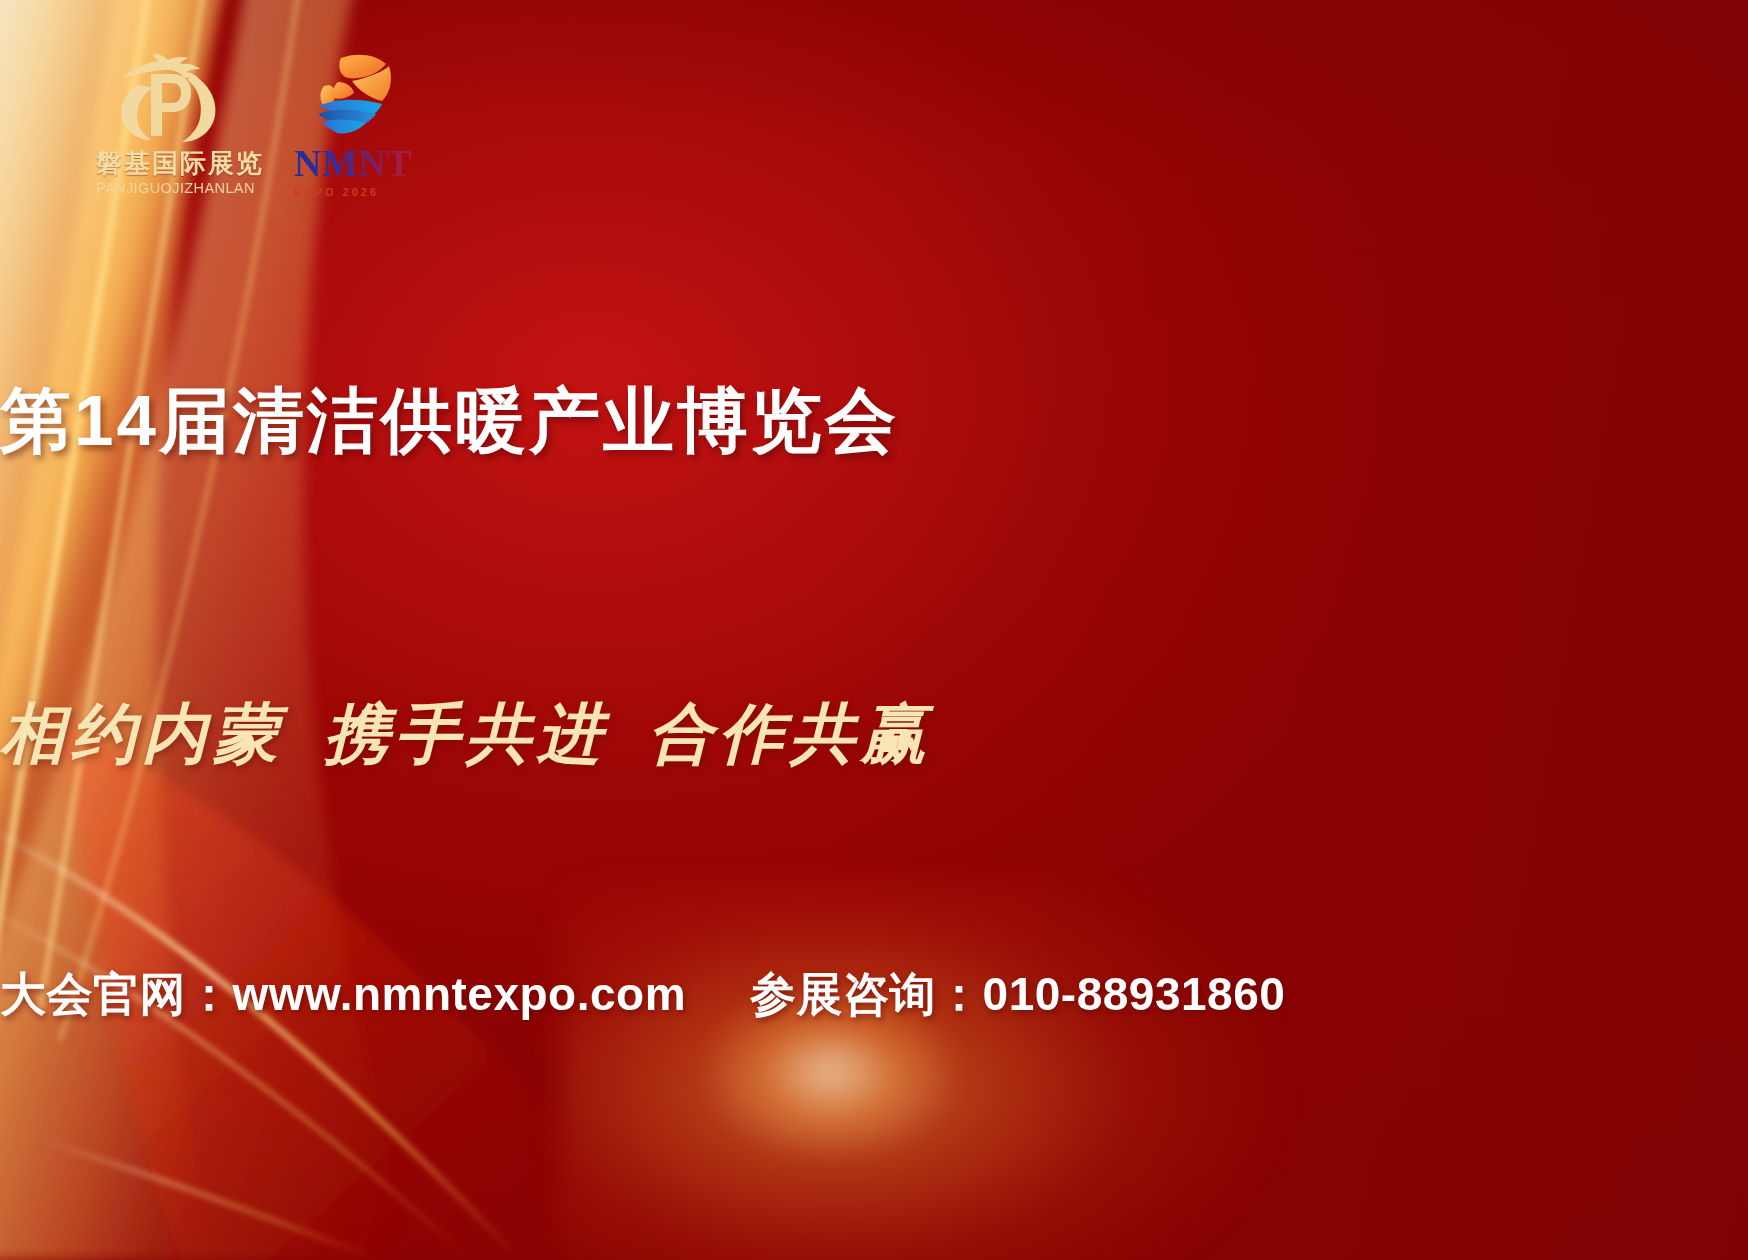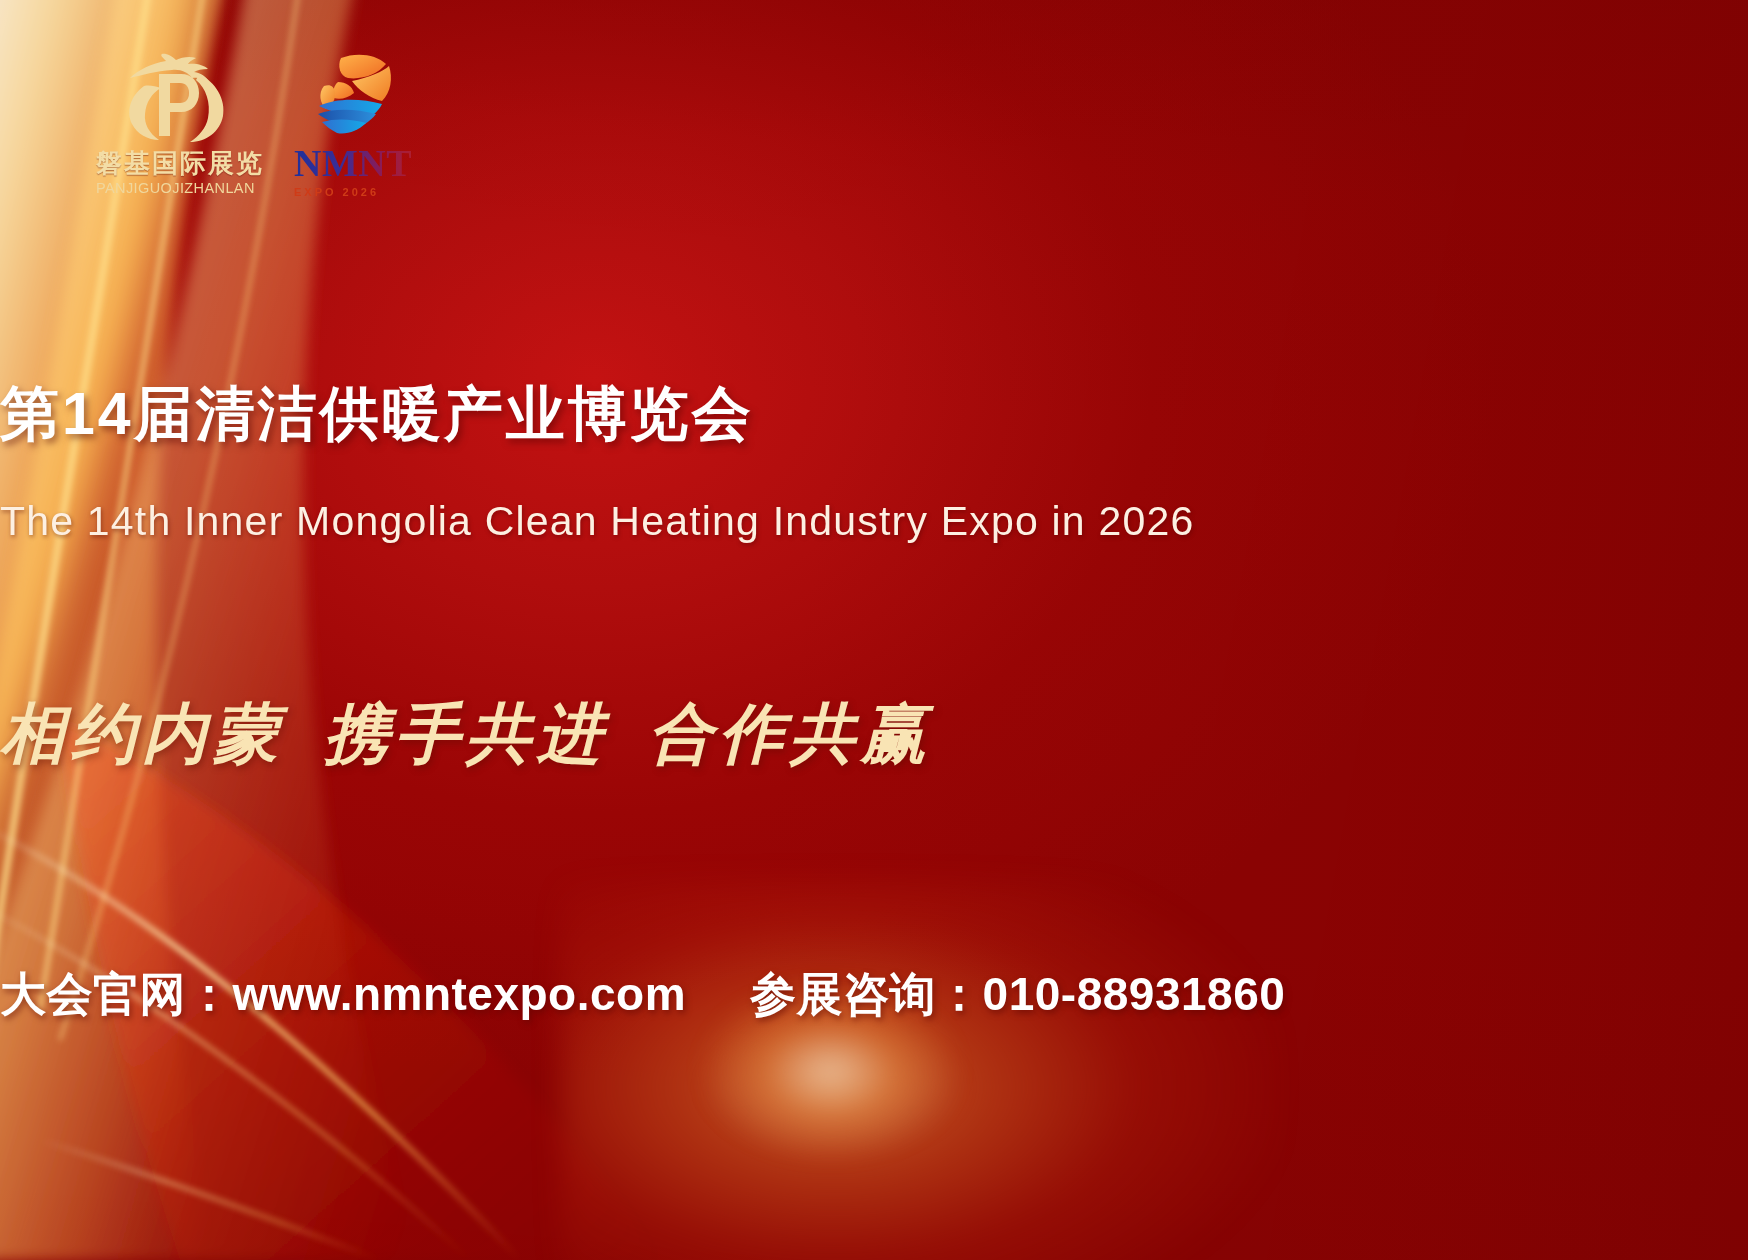--- a/index.html
+++ b/index.html
@@ -79,21 +79,21 @@
 
   
   .logos {
     position: absolute;
     left: 96px;
     top: 48px;
     display: flex;
     align-items: flex-start;
     gap: 40px;
   }
-  .logo-panji { width: 158px; text-align: right; }
+  .logo-panji { width: 158px; text-align: left; }
   .logo-panji .mark { height: 96px; }
   .logo-panji .cn {
     color: #f3dda6;
     font-size: 26px;
     font-weight: bold;
     letter-spacing: 2px;
     line-height: 1.05;
     margin-top: 2px;
     white-space: nowrap;
     text-shadow: 0 1px 1px rgba(90,0,0,.4);
@@ -147,21 +147,21 @@
     letter-spacing: 6px;
     margin-left: 22px;
     text-shadow: 2px 3px 6px rgba(70,0,0,0.45);
   }
 
   .title-sub {
     position: absolute;
     left: 0; right: 0;
     top: 385px;
     color: #ffffff;
-    font-size: 59px;
+    font-size: 71px;
     font-weight: bold;
     letter-spacing: 3px;
     line-height: 1;
     white-space: nowrap;
     text-shadow: 3px 4px 7px rgba(80,0,0,0.50);
   }
 
   .title-en {
     position: absolute;
     left: 0; right: 0;
@@ -349,21 +349,20 @@
         <path d="M28,74 C42,70 58,71 72,75 C64,83 52,87 43,85 C37,82 32,78 28,74 Z" fill="url(#blu1)"></path>
       </svg>
       <div class="cn">NMNT</div>
       <div class="en">EXPO 2026</div>
     </div>
   </div>
 
 
   <div class="title-sub">第14届清洁供暖产业博览会</div>
 
-  <div class="title-en">The 14th Inner Mongolia Clean Heating Industry Expo in 2026</div>
 
 
   <div class="slogan">
     <span>相约内蒙</span><span class="gap"></span><span>携手共进</span><span class="gap"></span><span>合作共赢</span>
   </div>
 
   <div class="contact">
     <span>大会官网：</span><span class="val">www.nmntexpo.com</span><span class="gap"></span><span>参展咨询：</span><span class="val">010-88931860</span>
   </div>
 

